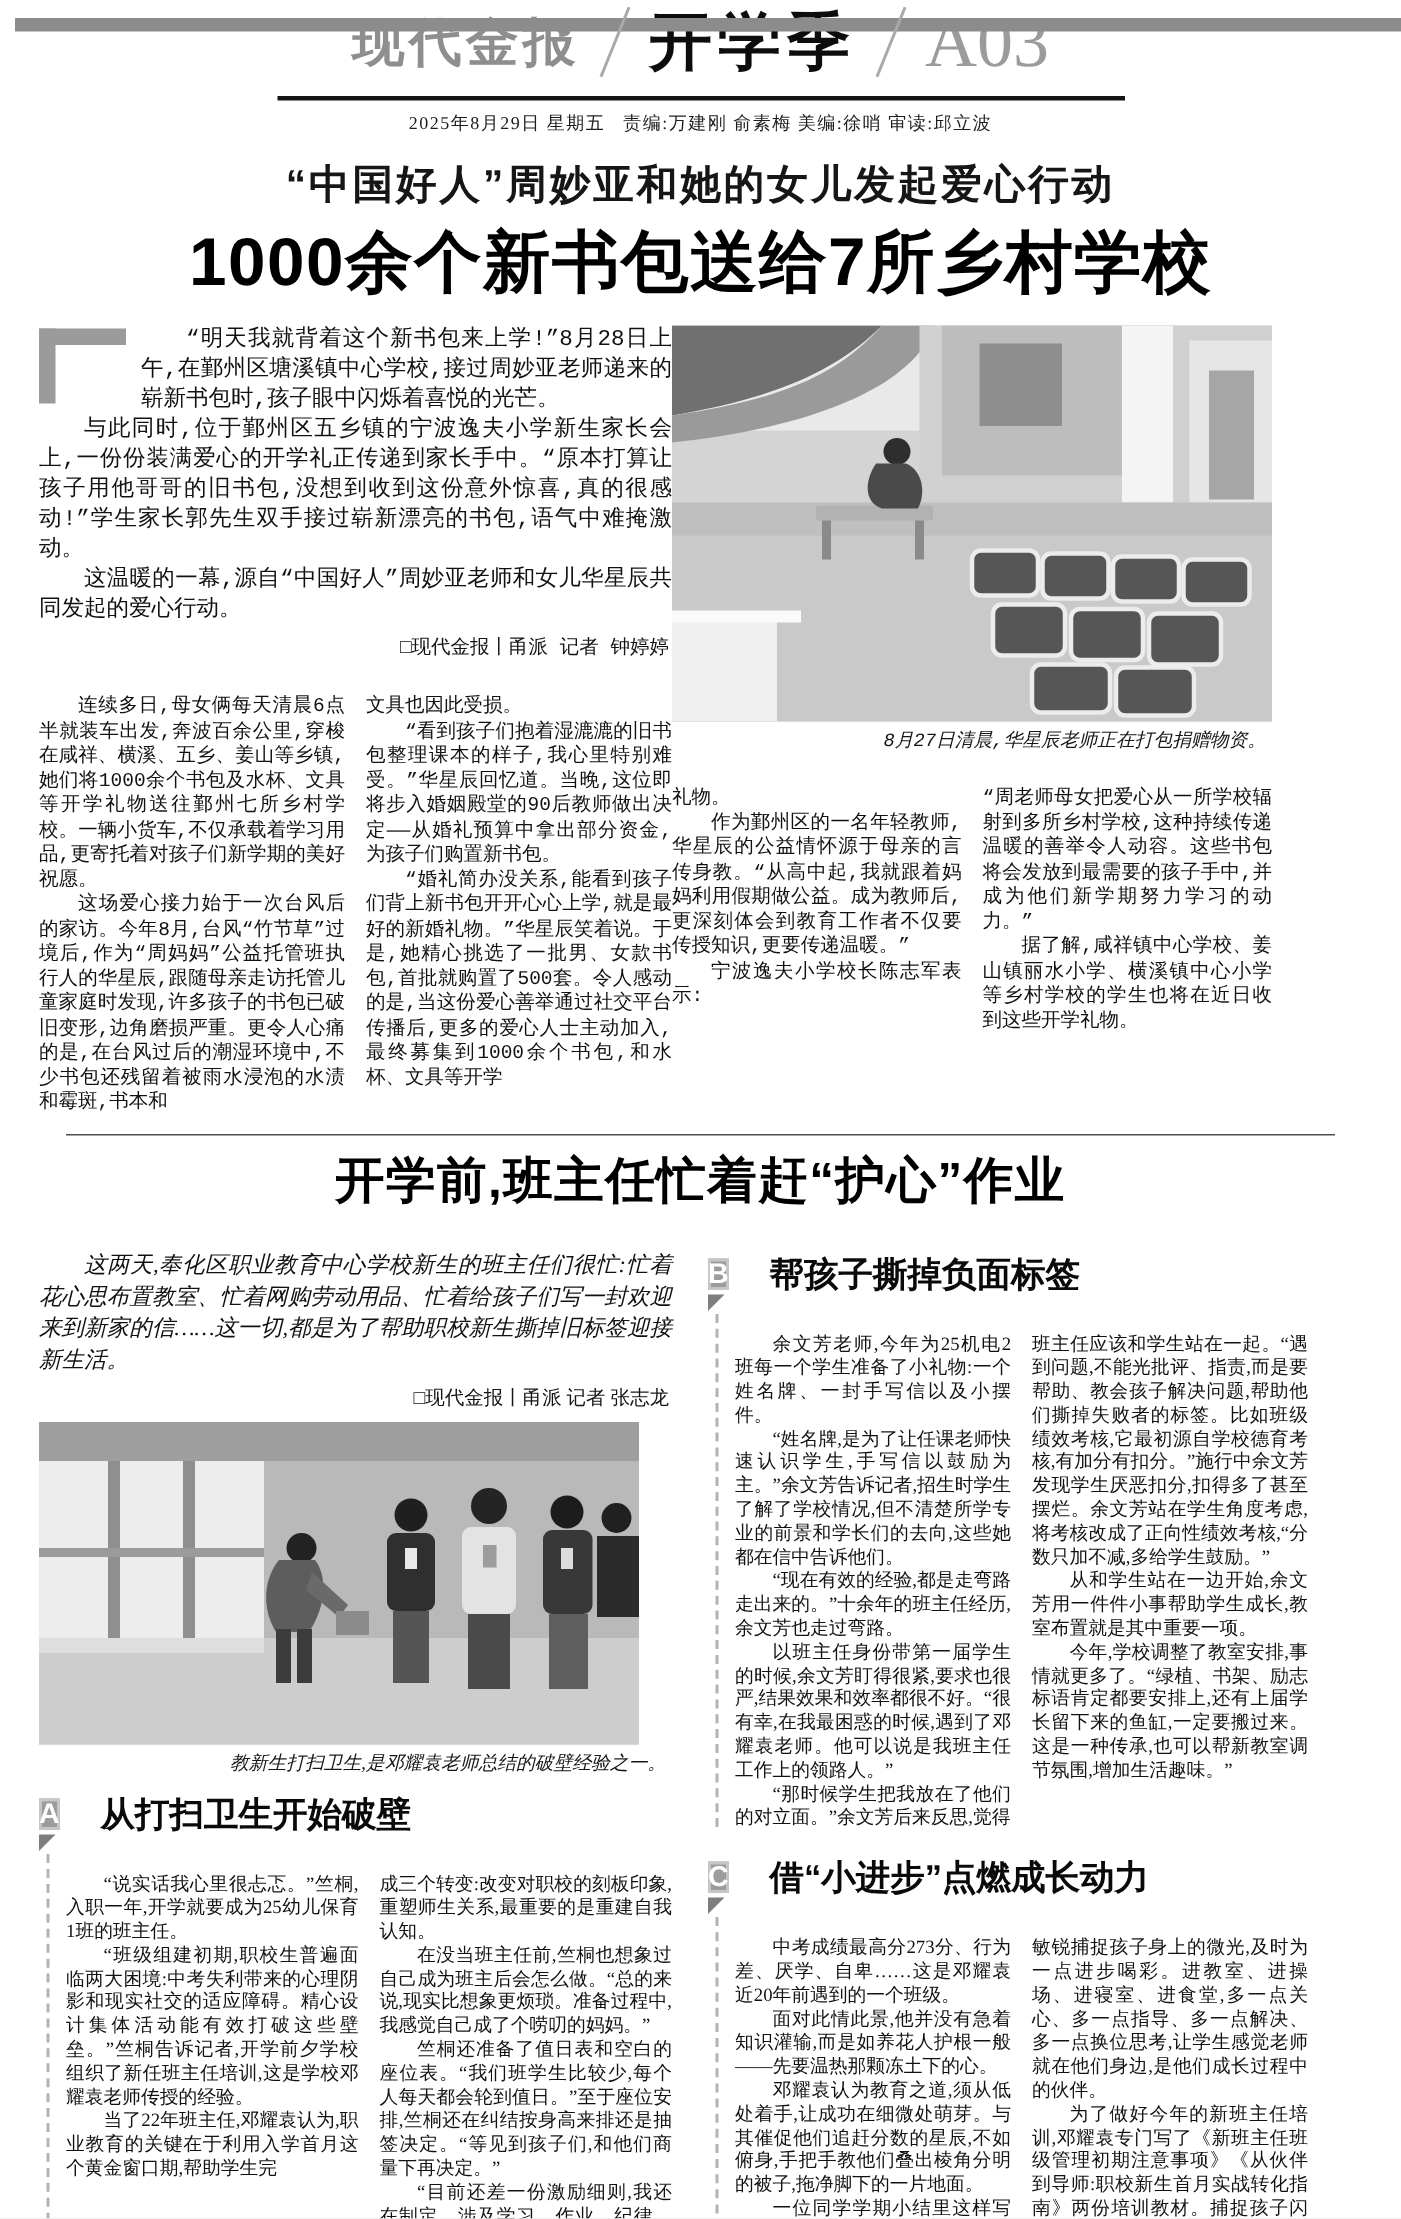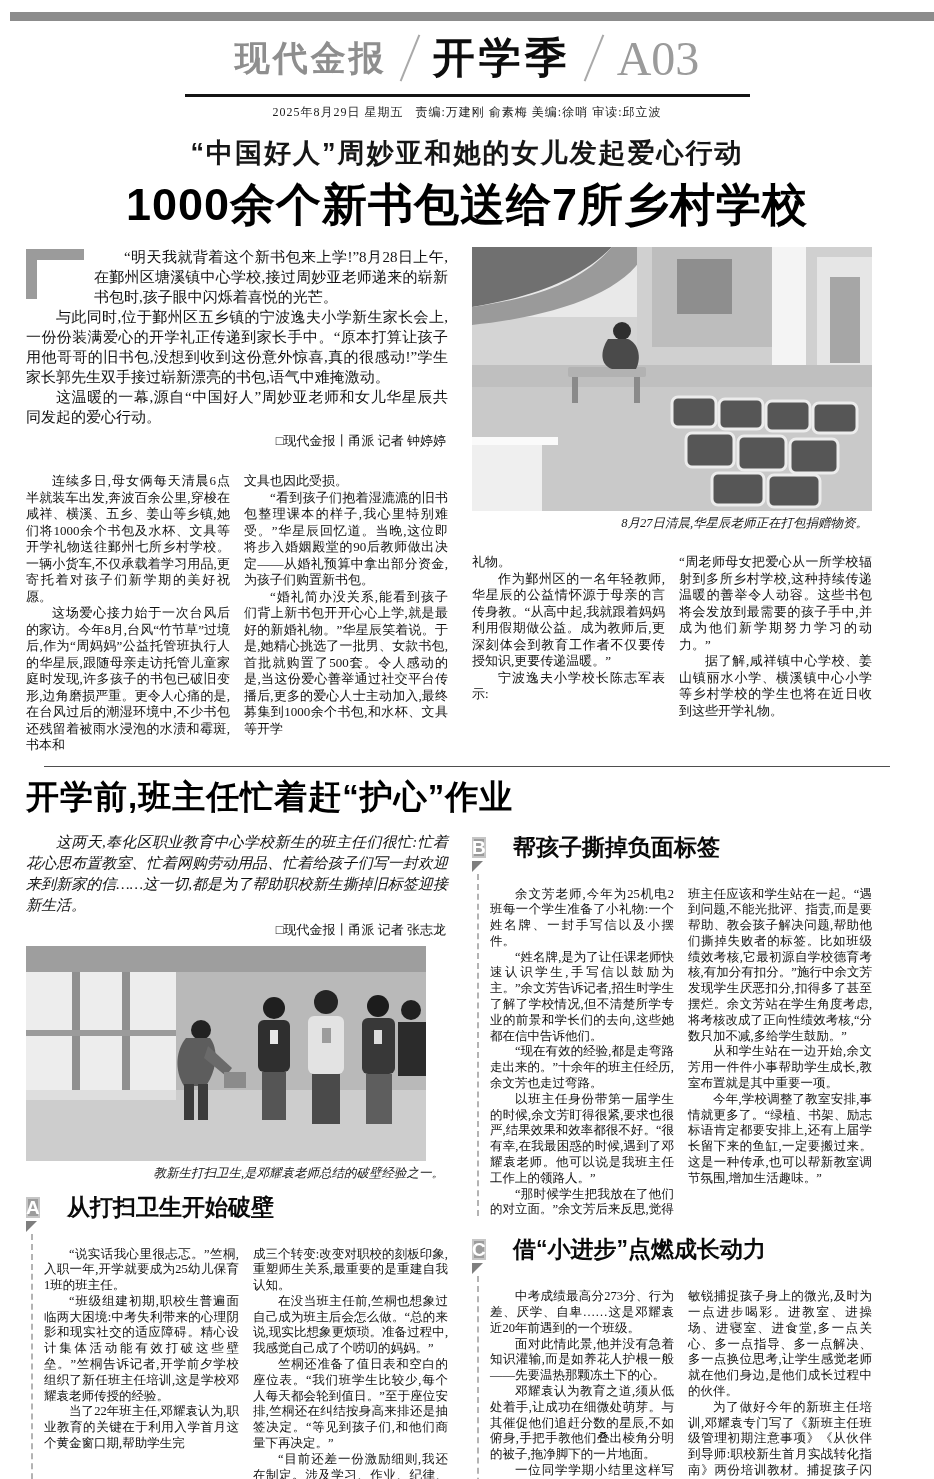--- a/index.html
+++ b/index.html
@@ -1,56 +1,56 @@
 <!DOCTYPE html>
 <html><head>
 <meta charset="utf-8">
 <style>
   html,body{margin:0;padding:0;background:#e8e8e8;}
   .page{position:relative;width:934px;height:1479px;background:#ffffff;overflow:hidden;
         font-family:"Liberation Serif","DejaVu Serif",serif;color:#111;}
   .topbar{position:absolute;top:12px;left:10px;right:0;height:9px;background:#8c8c8c;}
 
   
-  .header{padding-top:30px;text-align:center;}
+  .header{text-align:center;}
   .mast-row{display:flex;justify-content:center;align-items:center;gap:22px;height:56px;}
   .mast{font-size:35px;font-weight:bold;color:#8e8e8e;letter-spacing:3px;
         font-family:"Liberation Sans","DejaVu Sans",sans-serif;}
   .slash{width:2px;height:50px;background:#a9a9a9;transform:rotate(22deg);}
   .sectag{font-size:42px;font-weight:bold;color:#0d0d0d;letter-spacing:4px;
         font-family:"Liberation Sans","DejaVu Sans",sans-serif;}
   .pageno{font-size:48px;color:#9b9b9b;font-family:"Liberation Serif","DejaVu Serif",serif;}
   .head-rule{width:565px;height:3px;background:#141414;margin:8px auto 7px;}
   .dateline{font-size:12px;color:#1c1c1c;letter-spacing:1px;}
 
   
   .kicker{margin-top:14px;text-align:center;font-size:27px;font-weight:bold;color:#161616;
         letter-spacing:2px;font-family:"Liberation Sans","DejaVu Sans",sans-serif;}
   .h1{margin:4px 0 12px;text-align:center;font-size:45px;font-weight:900;color:#000;
         letter-spacing:1px;font-family:"Liberation Sans","DejaVu Sans",sans-serif;}
   .content{padding:0 26px;}
-  .a1-body{display:flex;gap:24px;}
+  .a1-body{display:flex;font-family:Liberation Mono, monospace;}
   .a1-left{width:422px;flex:none;}
   .a1-right{width:400px;flex:none;}
   .corner{float:left;width:58px;height:50px;box-sizing:border-box;
         border-top:11px solid #9b9b9b;border-left:11px solid #9b9b9b;margin:2px 10px 4px 0;}
   .lead .para{font-size:15px;line-height:20px;}
   .para{margin:0;text-align:justify;}
   .ind{text-indent:2em;}
   .byline{text-align:right;font-size:13px;margin:5px 2px 7px 0;color:#141414;}
   .cols2{display:flex;gap:14px;margin-top:6px;}
   .cols2 .col{flex:1;min-width:0;font-size:13px;line-height:16.5px;margin-top:16px;}
   figure{margin:0;}
   .photo{display:block;background:#cfcfcf;}
   .cap{font-style:italic;font-size:12.5px;text-align:right;margin:4px 4px 6px 0;color:#161616;}
 
   .art-divider{height:1px;background:#4e4e4e;margin:12px 44px 6px;}
 
   
-  .h2{margin:8px 0 12px;text-align:left;font-size:33px;font-weight:800;color:#000;
+  .h2{margin:8px 0 24px;text-align:center;font-size:33px;font-weight:800;color:#000;
         letter-spacing:1px;font-family:"Liberation Sans","DejaVu Sans",sans-serif;}
   .a2-body{display:flex;gap:24px;}
   .a2-left{width:422px;flex:none;}
   .a2-right{width:400px;flex:none;}
   .lead2 .para{font-size:15px;line-height:21px;font-style:italic;}
   .sec{position:relative;margin-top:10px;}
   .sec::before{content:"";position:absolute;left:5px;top:42px;bottom:2px;border-left:2px dashed #b3b3b3;}
   .sec-head{display:flex;align-items:center;gap:14px;}
   .badge-wrap{position:relative;width:27px;height:27px;flex:none;}
   .badge{width:27px;height:27px;background:#9c9c9c;color:#fff;text-align:center;line-height:27px;

